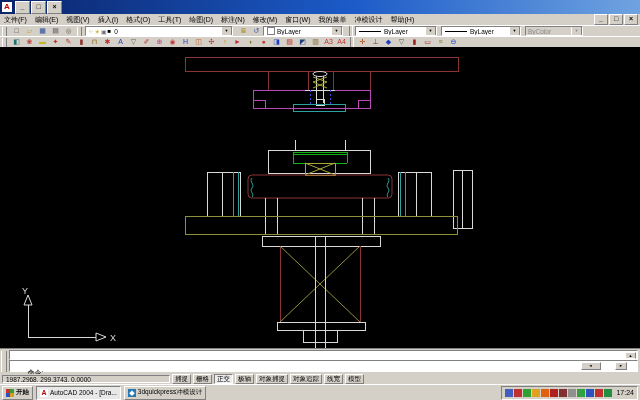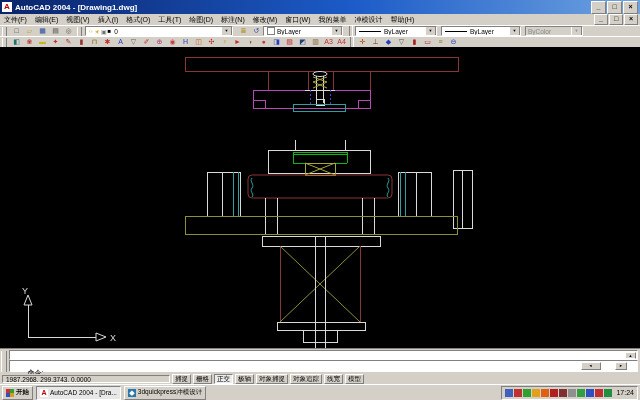--- a/index.html
+++ b/index.html
@@ -90,21 +90,20 @@
   .tray-icon{width:8px;height:8px;font-size:6px;line-height:8px;text-align:center;color:#fff;flex:0 0 auto;}
   .clock{margin-left:3px;color:#000;font-size:7px;}
 </style>
 </head>
 <body>
 
 <div class="screen">
 
   <div class="titlebar">
     <span class="app-icon">A</span>
-    <span class="title">AutoCAD 2004 - [Drawing1.dwg]</span>
     <span class="winbtns">
       <span class="wbtn out">_</span>
       <span class="wbtn out">□</span>
       <span class="wbtn out">×</span>
     </span>
   </div>
 
   <div class="menubar">
 
       <span class="menu-item">文件(F)</span>

